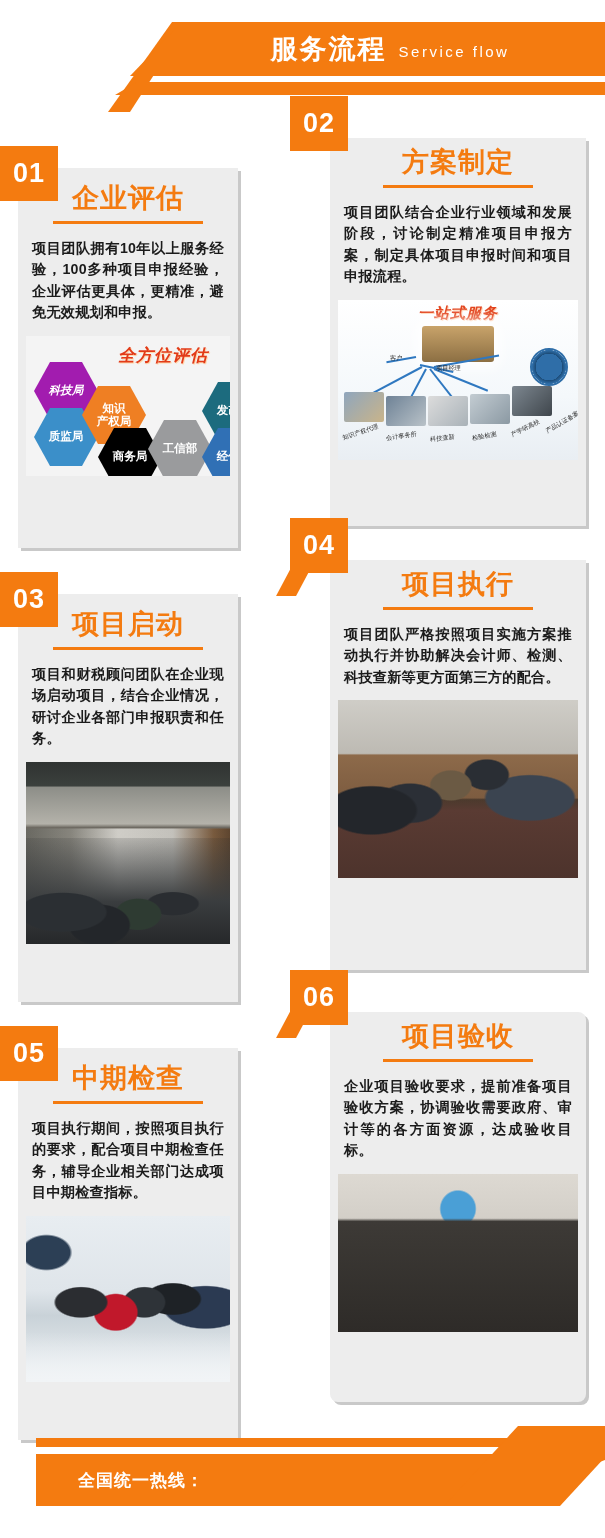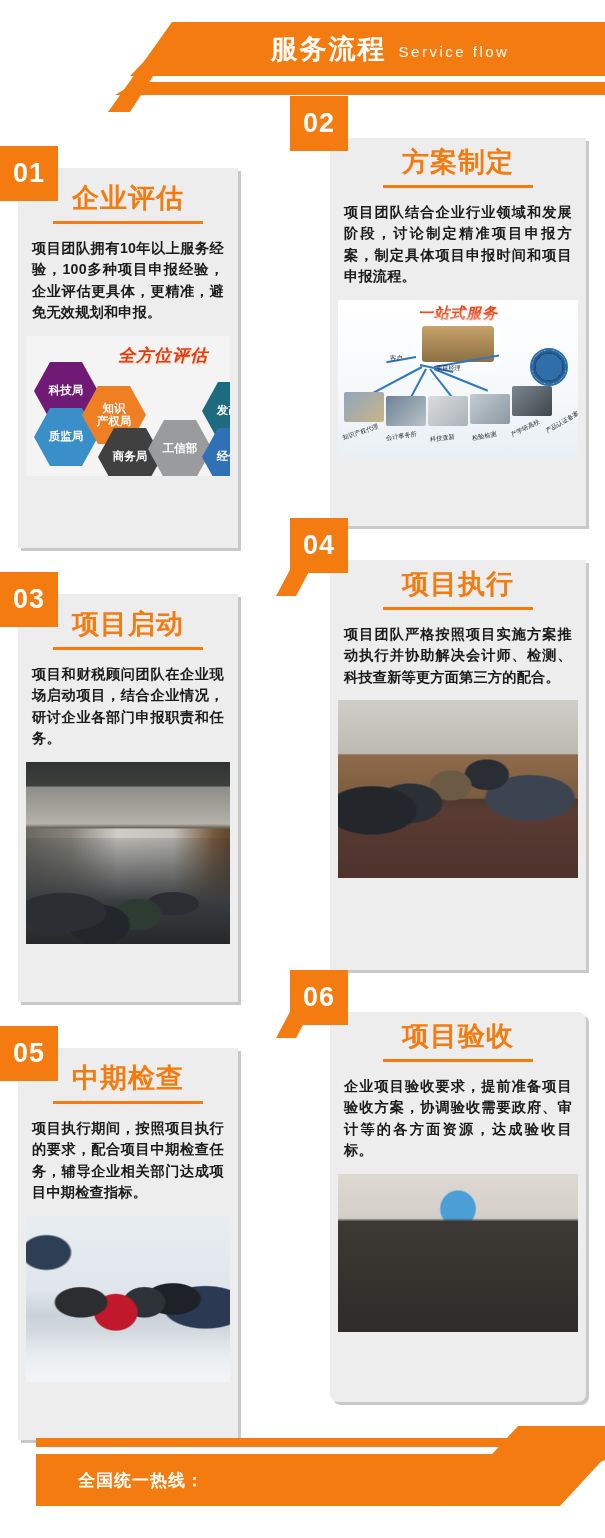--- a/index.html
+++ b/index.html
@@ -239,26 +239,26 @@
 
   <div class="card left" style="top:152px;height:380px;">
     <div class="num on-left">01</div>
     <div class="card-head">
       <div class="card-title">企业评估</div>
       <div class="title-rule"></div>
     </div>
     <div class="card-body">项目团队拥有10年以上服务经验，100多种项目申报经验，企业评估更具体，更精准，避免无效规划和申报。</div>
     <div class="hexwrap">
       <div class="hexlabel">全方位评估</div>
-      <div class="hex" style="left:8px;top:26px;background:#701a75;">科技局</div>
+      <div class="hex" style="left:8px;top:26px;background:#a21caf;font-style:italic;">科技局</div>
       <div class="hex" style="left:8px;top:72px;background:#3b8fc9;">质监局</div>
       <div class="hex" style="left:56px;top:50px;background:#ef7f23;font-family:Liberation Mono, monospace;">
           <span>知识<br>产权局</span>
         </div>
-      <div class="hex" style="left:72px;top:92px;background:#404040;">商务局</div>
+      <div class="hex" style="left:72px;top:92px;background:#000000;">商务局</div>
       <div class="hex" style="left:122px;top:84px;background:#9a9b9d;">工信部</div>
       <div class="hex" style="left:176px;top:46px;background:#1c6b7e;">发改委</div>
       <div class="hex" style="left:176px;top:92px;background:#3070b5;">经信委</div>
     </div>
   </div>
 
   <div class="card right" style="top:138px;height:388px;">
     <div class="num on-right">02</div>
     <div class="card-head">
       <div class="card-title">方案制定</div>

